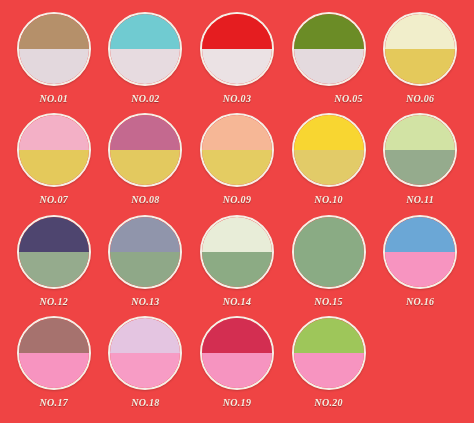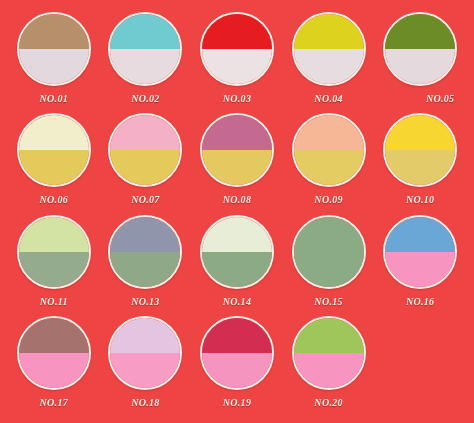--- a/index.html
+++ b/index.html
@@ -90,27 +90,20 @@
       </div>
       <div class="swatch-cell">
         <div class="swatch-disc" style="border-color: rgb(245, 239, 230);">
           <div class="disc-top" style="background: rgb(229, 29, 32);"></div>
           <div class="disc-bottom" style="background: rgb(235, 226, 228);"></div>
         </div>
         <div class="swatch-label" style="color: rgb(247, 240, 226);">NO.03</div>
       </div>
       <div class="swatch-cell">
         <div class="swatch-disc" style="border-color: rgb(245, 239, 230);">
-          <div class="disc-top" style="background: rgb(221, 211, 31);"></div>
-          <div class="disc-bottom" style="background: rgb(230, 221, 225);"></div>
-        </div>
-        <div class="swatch-label" style="color: rgb(247, 240, 226);">NO.04</div>
-      </div>
-      <div class="swatch-cell">
-        <div class="swatch-disc" style="border-color: rgb(245, 239, 230);">
           <div class="disc-top" style="background: rgb(107, 140, 38);"></div>
           <div class="disc-bottom" style="background: rgb(228, 218, 222);"></div>
         </div>
         <div class="swatch-label" style="color: rgb(247, 240, 226); margin-left: 40px;">NO.05</div>
       </div>
       <div class="swatch-cell">
         <div class="swatch-disc" style="border-color: rgb(245, 239, 230);">
           <div class="disc-top" style="background: rgb(241, 238, 203);"></div>
           <div class="disc-bottom" style="background: rgb(228, 201, 91);"></div>
         </div>
@@ -143,20 +136,27 @@
           <div class="disc-bottom" style="background: rgb(226, 203, 104);"></div>
         </div>
         <div class="swatch-label" style="color: rgb(247, 240, 226);">NO.10</div>
       </div>
       <div class="swatch-cell">
         <div class="swatch-disc" style="border-color: rgb(245, 239, 230);">
           <div class="disc-top" style="background: rgb(210, 227, 164);"></div>
           <div class="disc-bottom" style="background: rgb(149, 171, 141);"></div>
         </div>
         <div class="swatch-label" style="color: rgb(247, 240, 226);">NO.11</div>
+      </div>
+      <div class="swatch-cell">
+        <div class="swatch-disc" style="border-color: rgb(245, 239, 230);">
+          <div class="disc-top" style="background: rgb(78, 69, 111);"></div>
+          <div class="disc-bottom" style="background: rgb(149, 171, 141);"></div>
+        </div>
+        <div class="swatch-label" style="color: rgb(247, 240, 226);">NO.12</div>
       </div>
       <div class="swatch-cell">
         <div class="swatch-disc" style="border-color: rgb(245, 239, 230);">
           <div class="disc-top" style="background: rgb(144, 149, 171);"></div>
           <div class="disc-bottom" style="background: rgb(143, 168, 136);"></div>
         </div>
         <div class="swatch-label" style="color: rgb(247, 240, 226);">NO.13</div>
       </div>
       <div class="swatch-cell">
         <div class="swatch-disc" style="border-color: rgb(245, 239, 230);">

